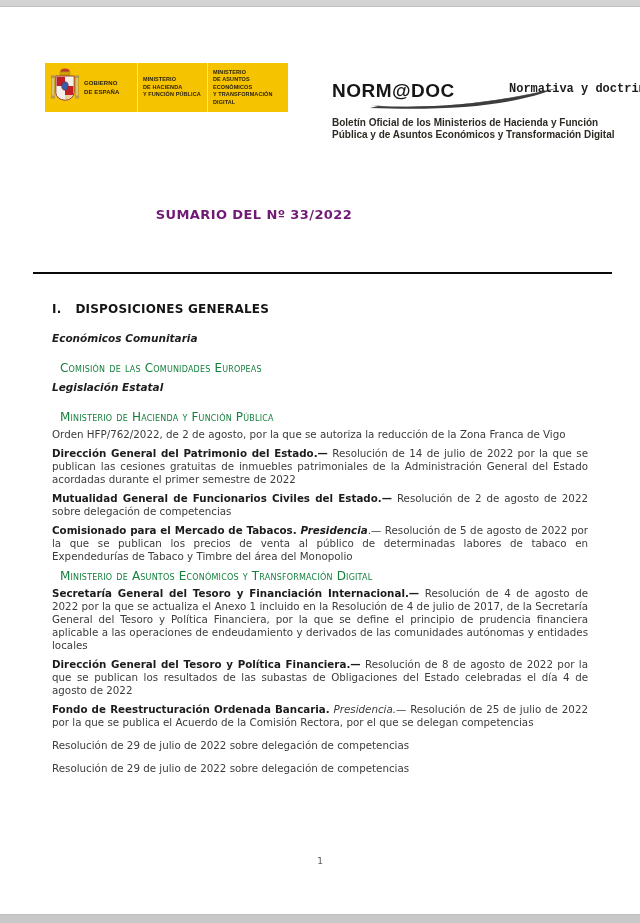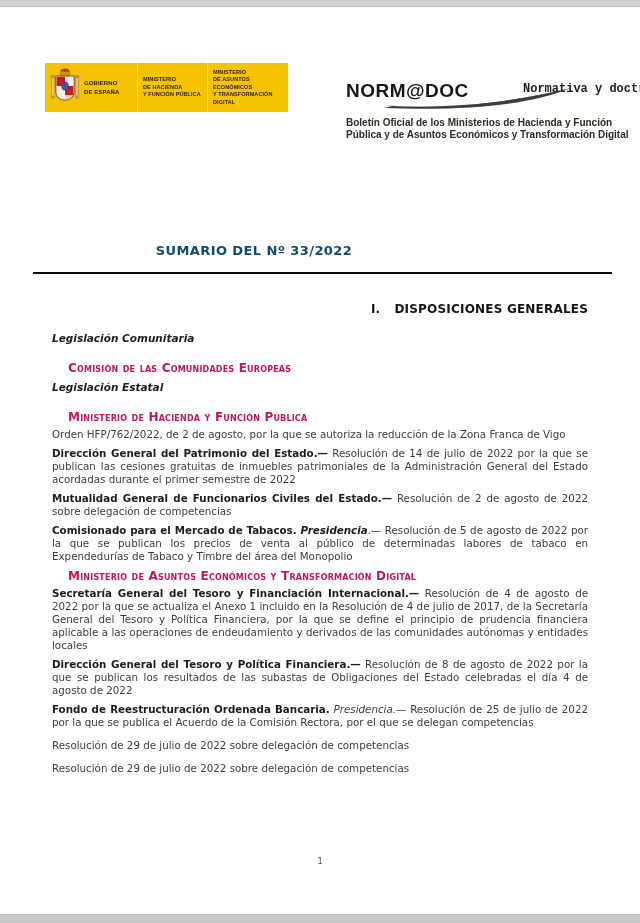--- a/index.html
+++ b/index.html
@@ -20,51 +20,51 @@
   .cell-escudo{width:92px;}
   .cell-m1{width:70px;}
   .cell-m2{width:81px;}
   .banner-label{
     font-family:"Liberation Sans",sans-serif;font-weight:bold;color:#241d0d;
     font-size:5.5px;line-height:1.35;white-space:pre-line;letter-spacing:.1px;
   }
   .gob-label{font-size:6px;margin-left:4px;}
   .escudo{flex:0 0 auto;}
 
-  .logo-wrap{position:absolute;left:346px;top:76px;width:280px;height:70px;}
+  .logo-wrap{position:absolute;left:332px;top:76px;width:280px;height:70px;}
   .logo-text{
     font-family:"Liberation Sans",sans-serif;font-weight:800;font-size:19px;
     color:#161616;letter-spacing:.5px;position:absolute;left:0;top:4px;
   }
   .swoosh{position:absolute;left:18px;top:10px;width:225px;height:26px;}
   .tagline{
     position:absolute;left:177px;top:6px;font-family:Liberation Mono, monospace;
     font-weight:bold;font-size:12px;color:#1d1d1d;white-space:nowrap;
   }
   .bulletin-subtitle{
     position:absolute;left:0;top:41px;width:300px;
     font-family:"Liberation Sans",sans-serif;font-weight:bold;font-size:10px;
     line-height:12px;color:#2e2a24;white-space:pre-line;
   }
 
   
   .summary-title{
     position:absolute;left:0;top:207px;width:508px;text-align:center;
-    font-weight:bold;font-size:13px;color:#0c4a6e;letter-spacing:.4px;margin-top:36px;
+    font-weight:bold;font-size:13px;color:#701a75;letter-spacing:.4px;
   }
   .rule{position:absolute;left:33px;right:28px;top:272px;border-top:2px solid #0a0a0a;}
 
   
   .content{position:absolute;left:52px;right:52px;top:302px;}
-  .section-head{font-weight:bold;font-size:12px;color:#141414;margin:0 0 16px 0;letter-spacing:.2px;text-align:right;}
+  .section-head{font-weight:bold;font-size:12px;color:#141414;margin:0 0 16px 0;letter-spacing:.2px;}
   .section-head .numeral{display:inline-block;margin-right:14px;}
   .sub-label{font-weight:bold;font-style:italic;font-size:10.5px;color:#1c1c1c;margin:6px 0 17px 0;}
   .org{
-    font-variant:small-caps;font-weight:bold;font-size:12px;color:#be185d;
-    margin:0 0 4px 16px;letter-spacing:.2px;
+    font-variant:small-caps;font-weight:normal;font-size:12px;color:#15803d;
+    margin:0 0 4px 8px;letter-spacing:.2px;
   }
   .org-block{margin-bottom:6px;}
   .entry{
     margin:0 0 6px 0;font-size:10.3px;line-height:13px;text-align:justify;color:#3b3b3b;
   }
   .entry.loose{margin-bottom:10px;}
   .entry b{color:#1c1c1c;}
   .entry i.bold-ital{font-weight:bold;color:#1c1c1c;}
   .page-number{
     position:absolute;left:0;top:856px;width:640px;text-align:center;
@@ -124,21 +124,21 @@
 Pública y de Asuntos Económicos y Transformación Digital</span>
 </div>
 
 <div class="summary-title">SUMARIO DEL Nº 33/2022</div>
 <div class="rule"></div>
 
 <div class="content">
 
   <p class="section-head"><span class="numeral">I.</span><span>DISPOSICIONES GENERALES</span></p>
 
-  <p class="sub-label">Legislación Comunitaria</p>
+  <p class="sub-label">Económicos Comunitaria</p>
 
   <div class="org-block">
     <p class="org">Comisión de las Comunidades Europeas</p>
   </div>
 
   <p class="sub-label">Legislación Estatal</p>
 
   <div class="org-block">
     <p class="org">Ministerio de Hacienda y Función Pública</p>
     <p class="entry"><span>Orden HFP/762/2022, de 2 de agosto, por la que se autoriza la reducción de la Zona Franca de Vigo</span></p>

